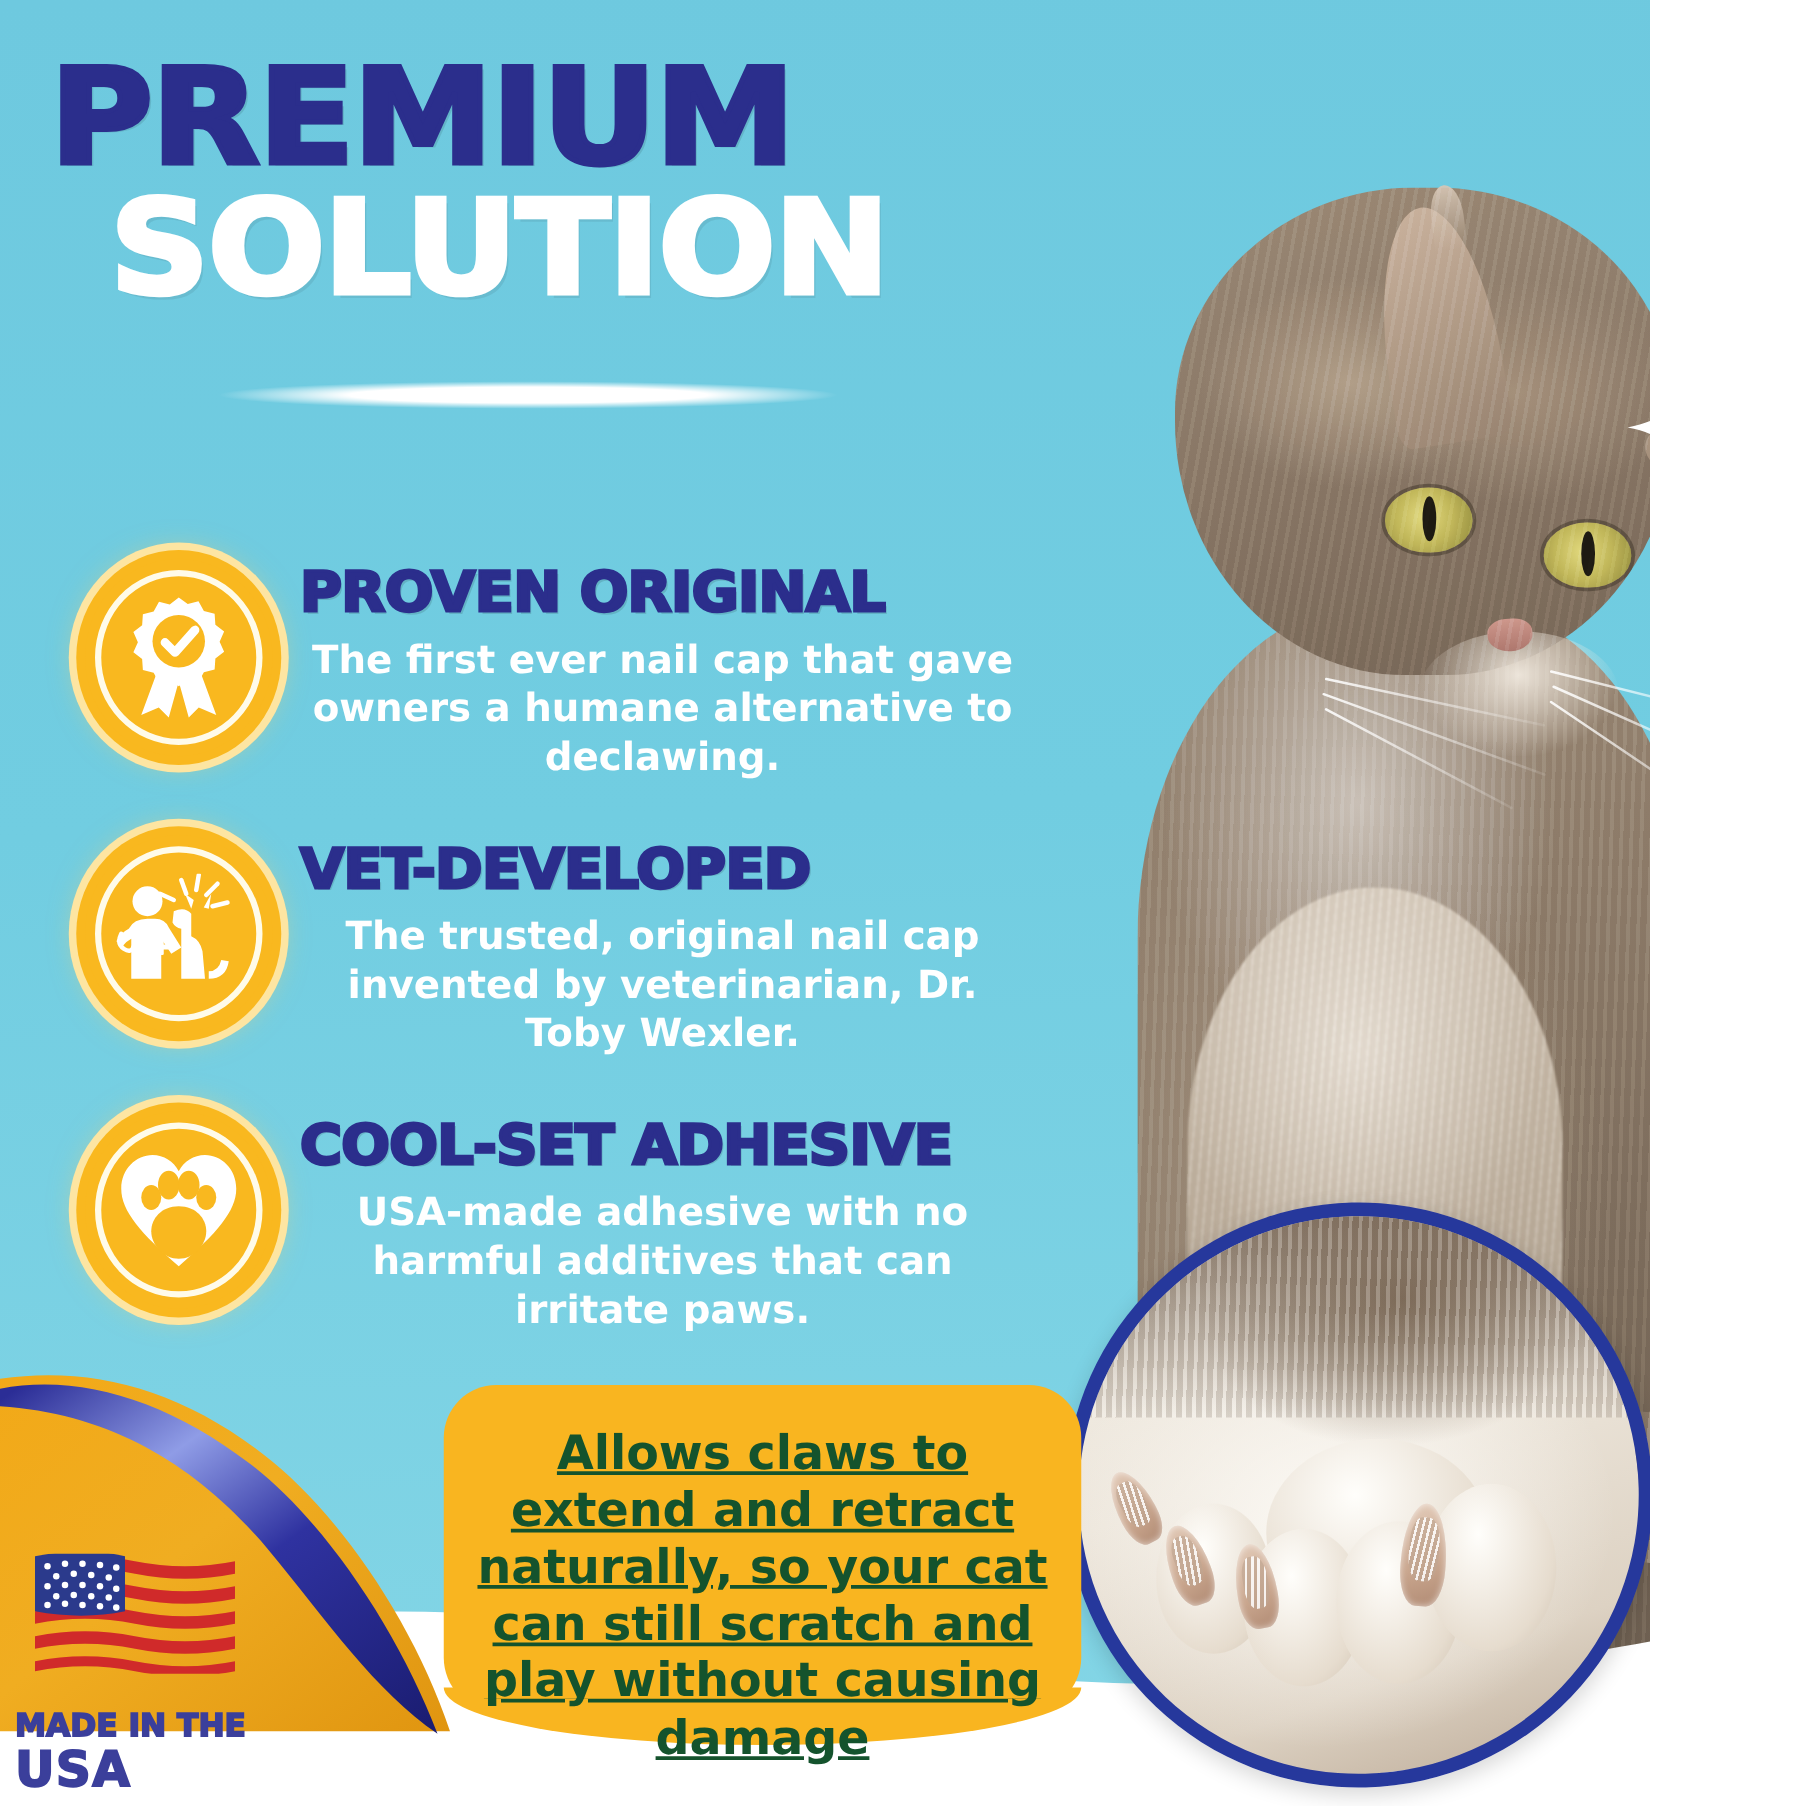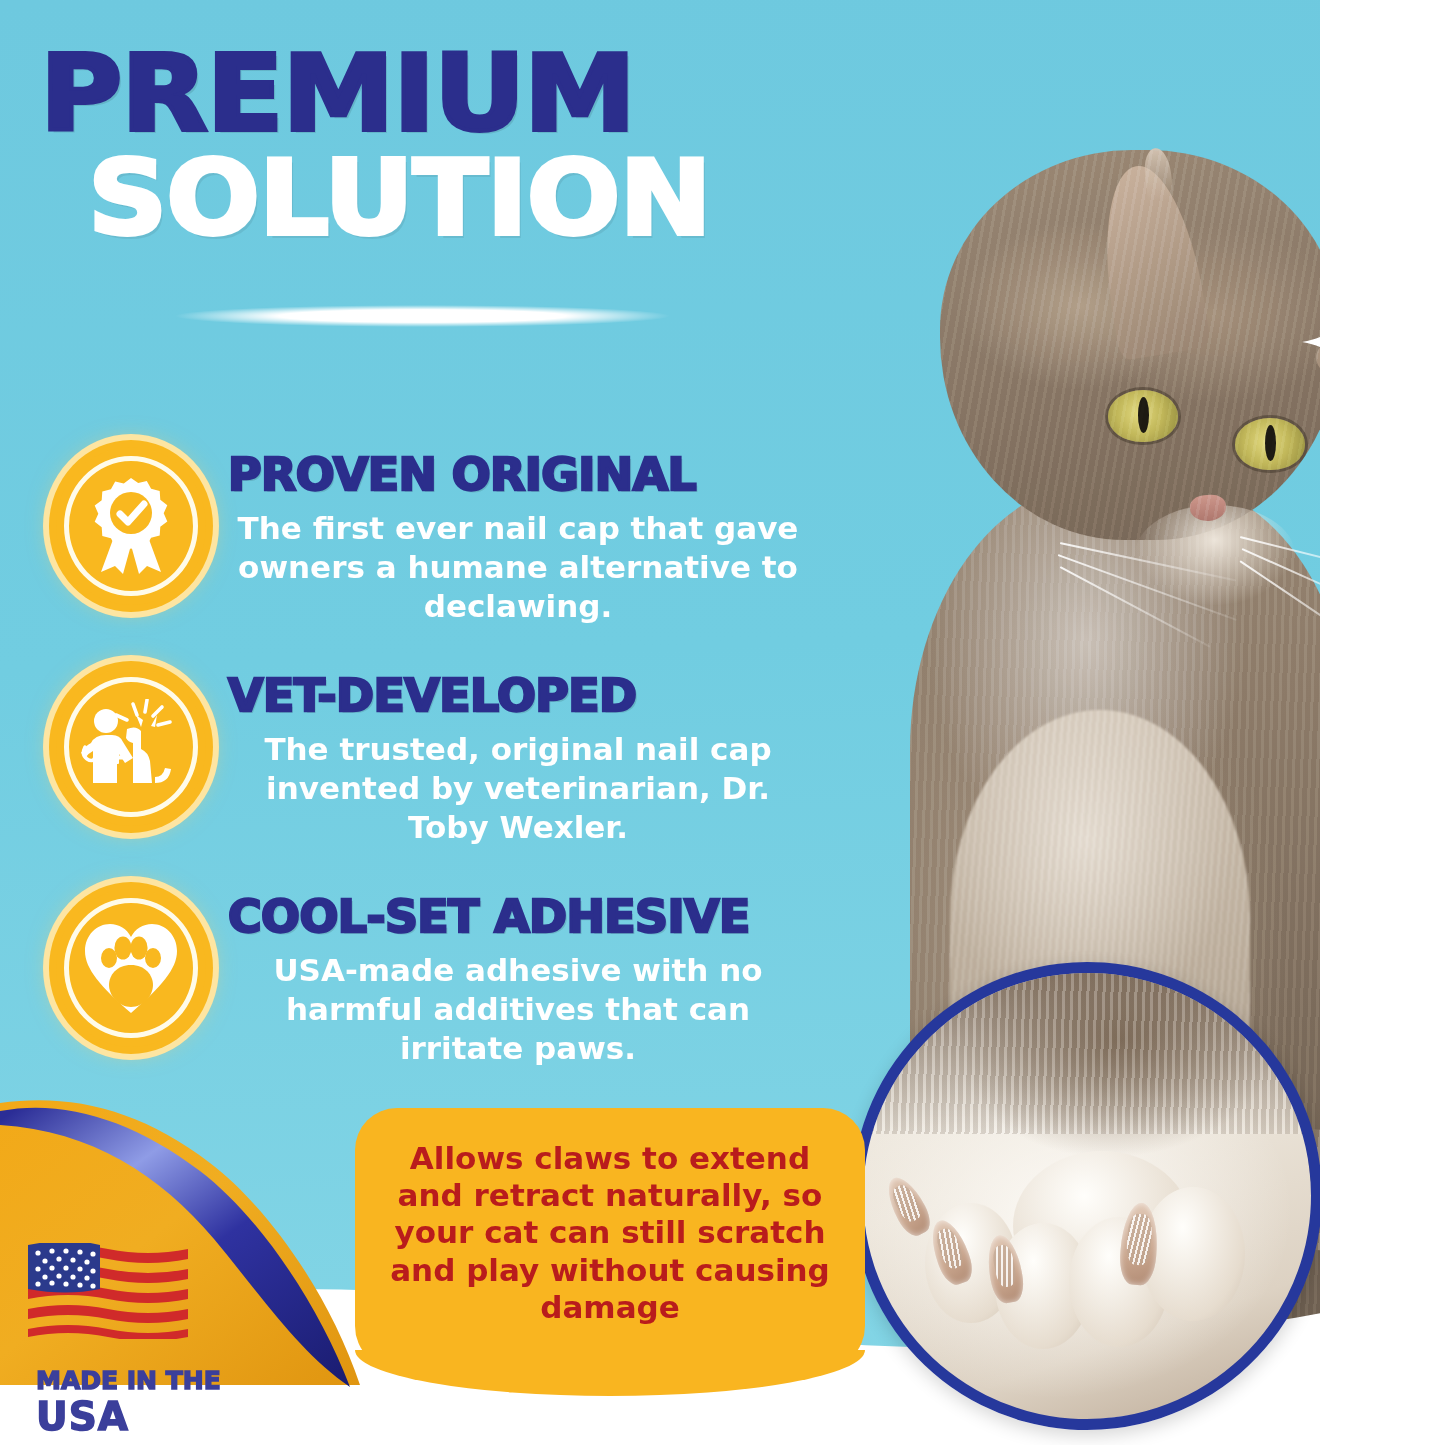--- a/index.html
+++ b/index.html
@@ -93,21 +93,21 @@
   }
   .hl-1{font-size:106px;color:#2b2e8c;text-shadow:3px 3px 0 rgba(0,0,0,.10);}
   .hl-2{font-size:104px;color:#ffffff;margin-top:8px;margin-left:48px;text-shadow:3px 4px 0 rgba(0,0,0,.07);}
   .hl-divider{
     position:absolute;left:175px;top:305px;width:495px;height:22px;
     background:radial-gradient(ellipse 50% 50% at 50% 50%, #ffffff 0 58%, rgba(255,255,255,0) 100%);
     border-radius:50%;
   }
 
   
-  .features{position:absolute;left:56px;top:447px;width:790px;}
+  .features{position:absolute;left:68px;top:447px;width:790px;}
   .feature{display:flex;align-items:flex-start;margin-bottom:42px;}
   .f-icon{
     flex:0 0 auto;width:150px;height:158px;margin-right:22px;position:relative;
     border-radius:50%;
     background:#f9b81f;
     box-shadow:0 0 0 7px #f9b81f, 0 0 0 13px #fde5a2, 0 0 22px 6px rgba(253,208,96,.55);
   }
   .f-icon::before{
     content:"";position:absolute;left:8px;top:9px;right:8px;bottom:9px;
     border:5px solid #fffbe9;border-radius:50%;
@@ -137,31 +137,32 @@
     border-radius:0 0 50% 50% / 0 0 100% 100%;
   }
   .co-title{
     position:relative;z-index:2;
     font-family:"DejaVu Sans", sans-serif;font-weight:700;font-size:37px;line-height:1.02;
     color:#2b2e8c;-webkit-text-stroke:2px #2b2e8c;letter-spacing:-.5px;
     text-shadow:2px 2px 0 rgba(0,0,0,.12);
   }
   .co-body{
     position:relative;z-index:2;margin-top:10px;
-    font-family:"DejaVu Sans", sans-serif;font-weight:700;font-size:31px;line-height:1.2;
-    color:#b91c1c;
+    font-family:"DejaVu Sans", sans-serif;font-weight:700;font-size:38px;line-height:1.2;
+    color:#14532d;
+    text-decoration:underline;
   }
 
   
   .wave{position:absolute;left:0;bottom:0;width:1445px;height:260px;}
 
   
   .peel{position:absolute;left:0;top:1085px;width:450px;height:360px;}
   .usa-text{
-    position:absolute;left:36px;top:1368px;z-index:6;
+    position:absolute;left:12px;top:1368px;z-index:6;
     font-family:"DejaVu Sans", sans-serif;font-weight:700;color:#3b3f9b;
     -webkit-text-stroke:1.5px #3b3f9b;letter-spacing:0px;line-height:1;
   }
   .usa-1{font-size:25px;}
   .usa-2{font-size:39px;margin-top:4px;letter-spacing:1px;}
   .usa-flag{position:absolute;left:28px;top:1243px;z-index:6;}
 
   
   .paw-inset{
     position:absolute;left:852px;top:962px;width:470px;height:468px;

